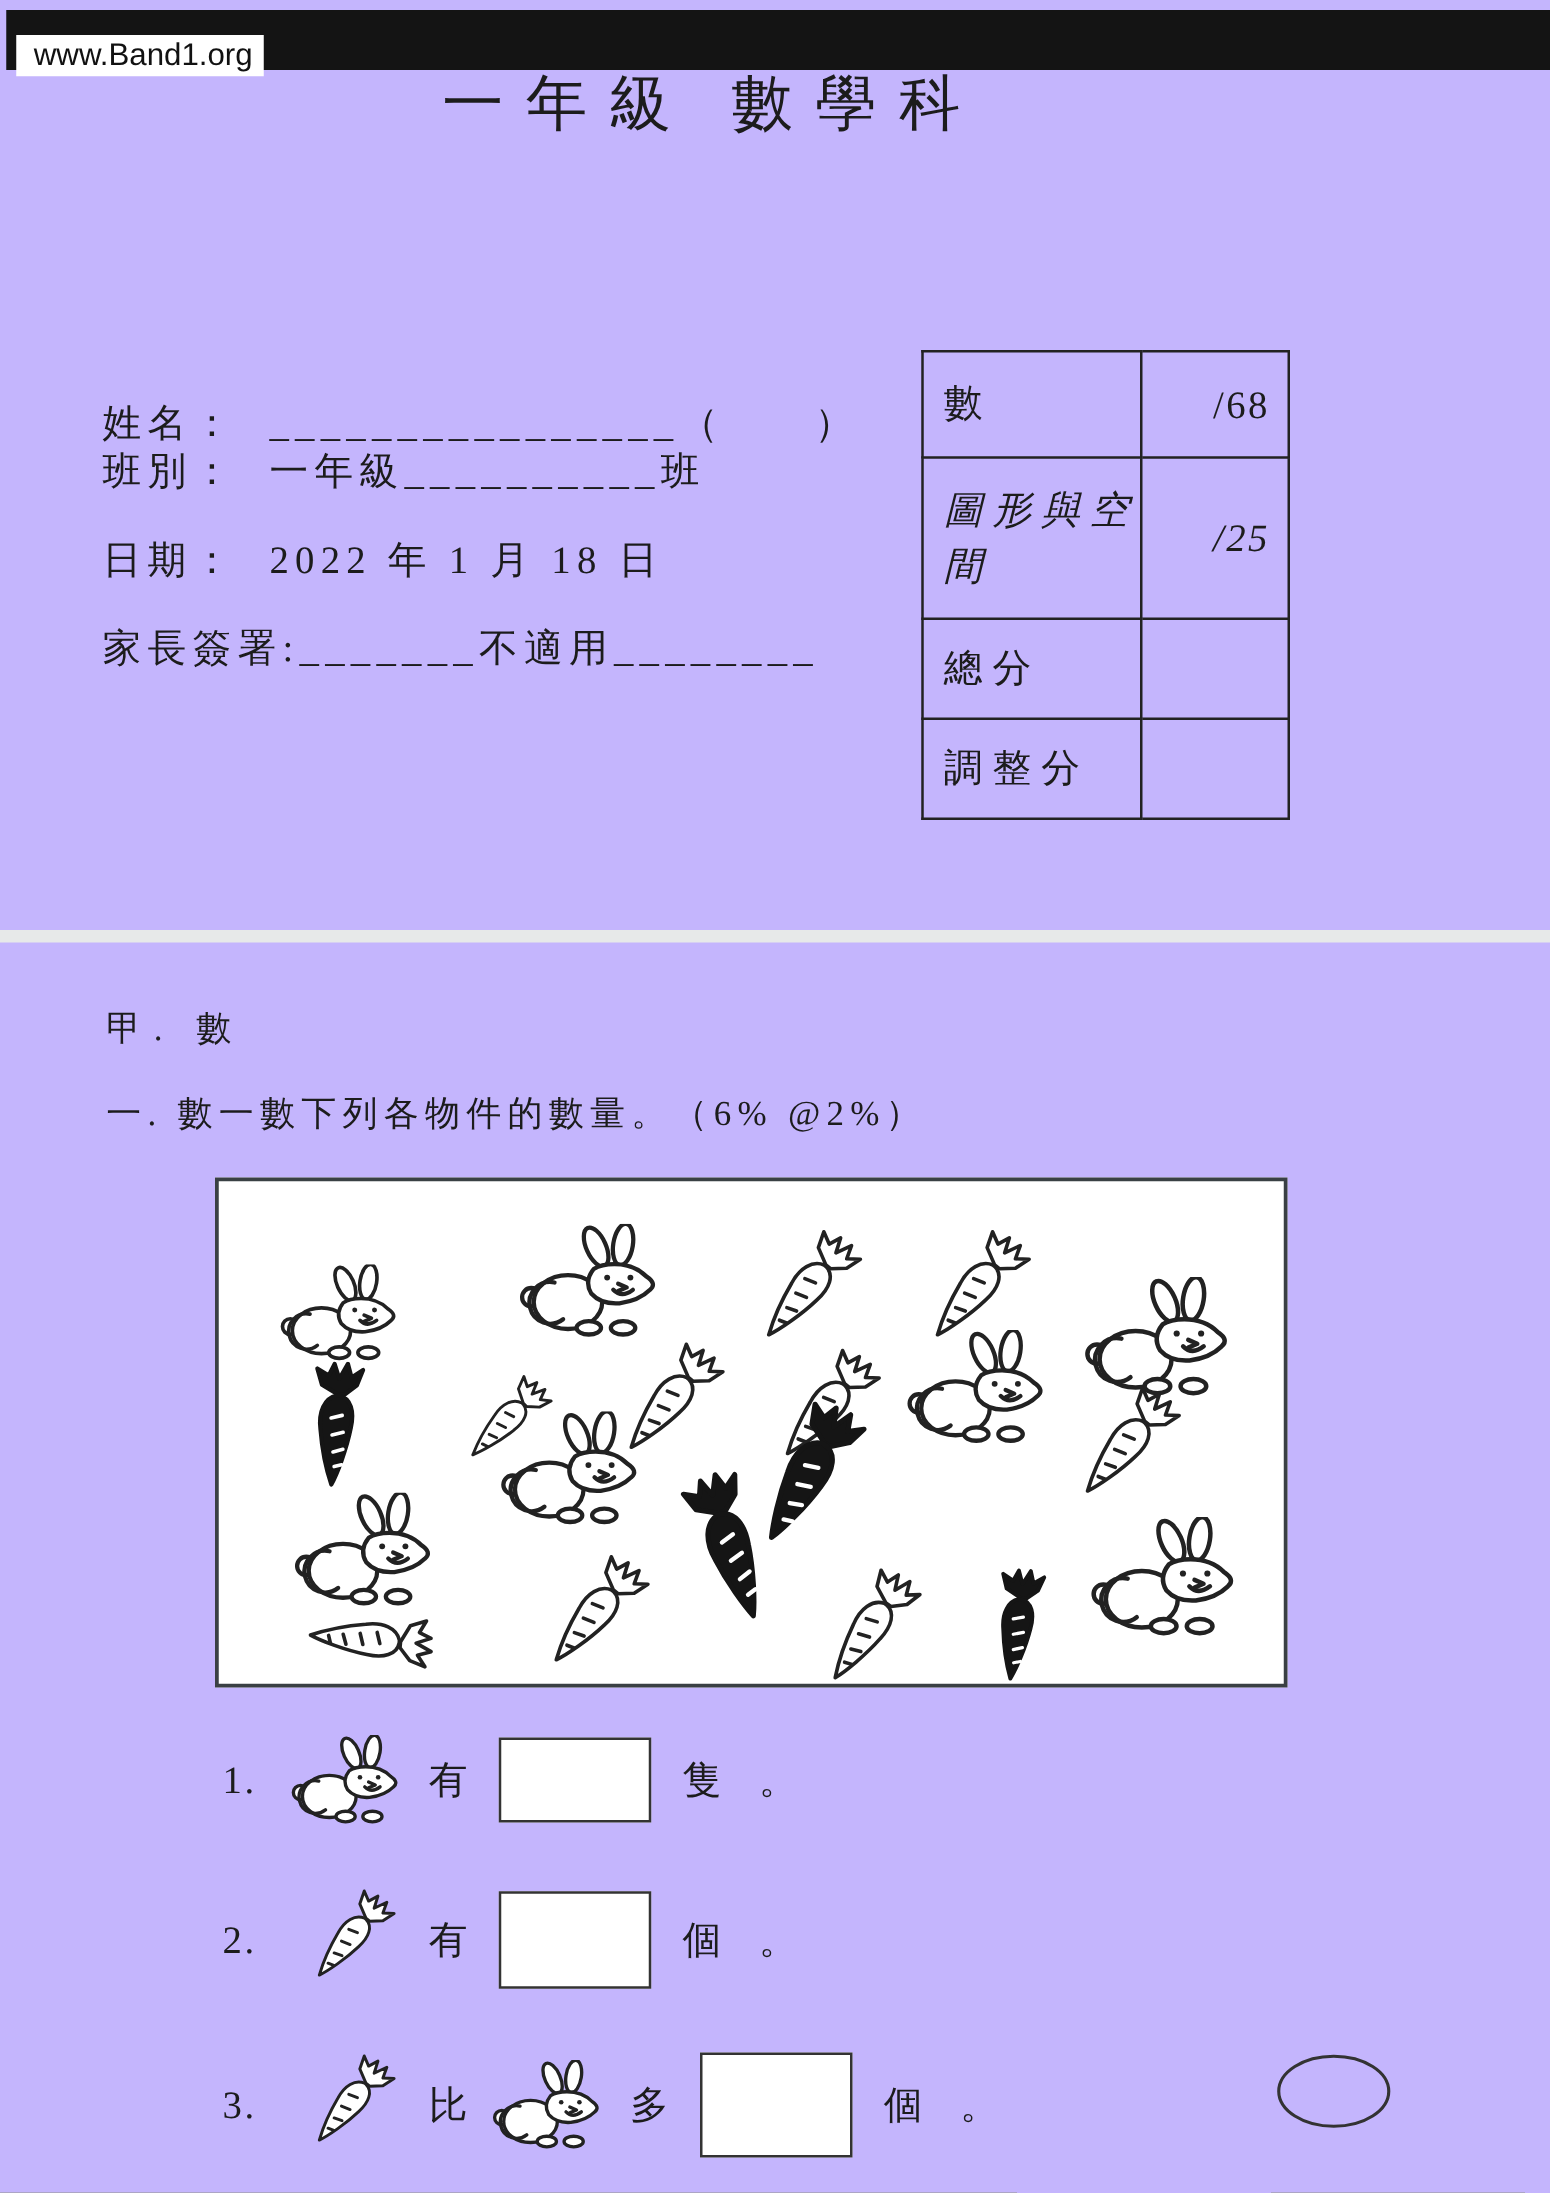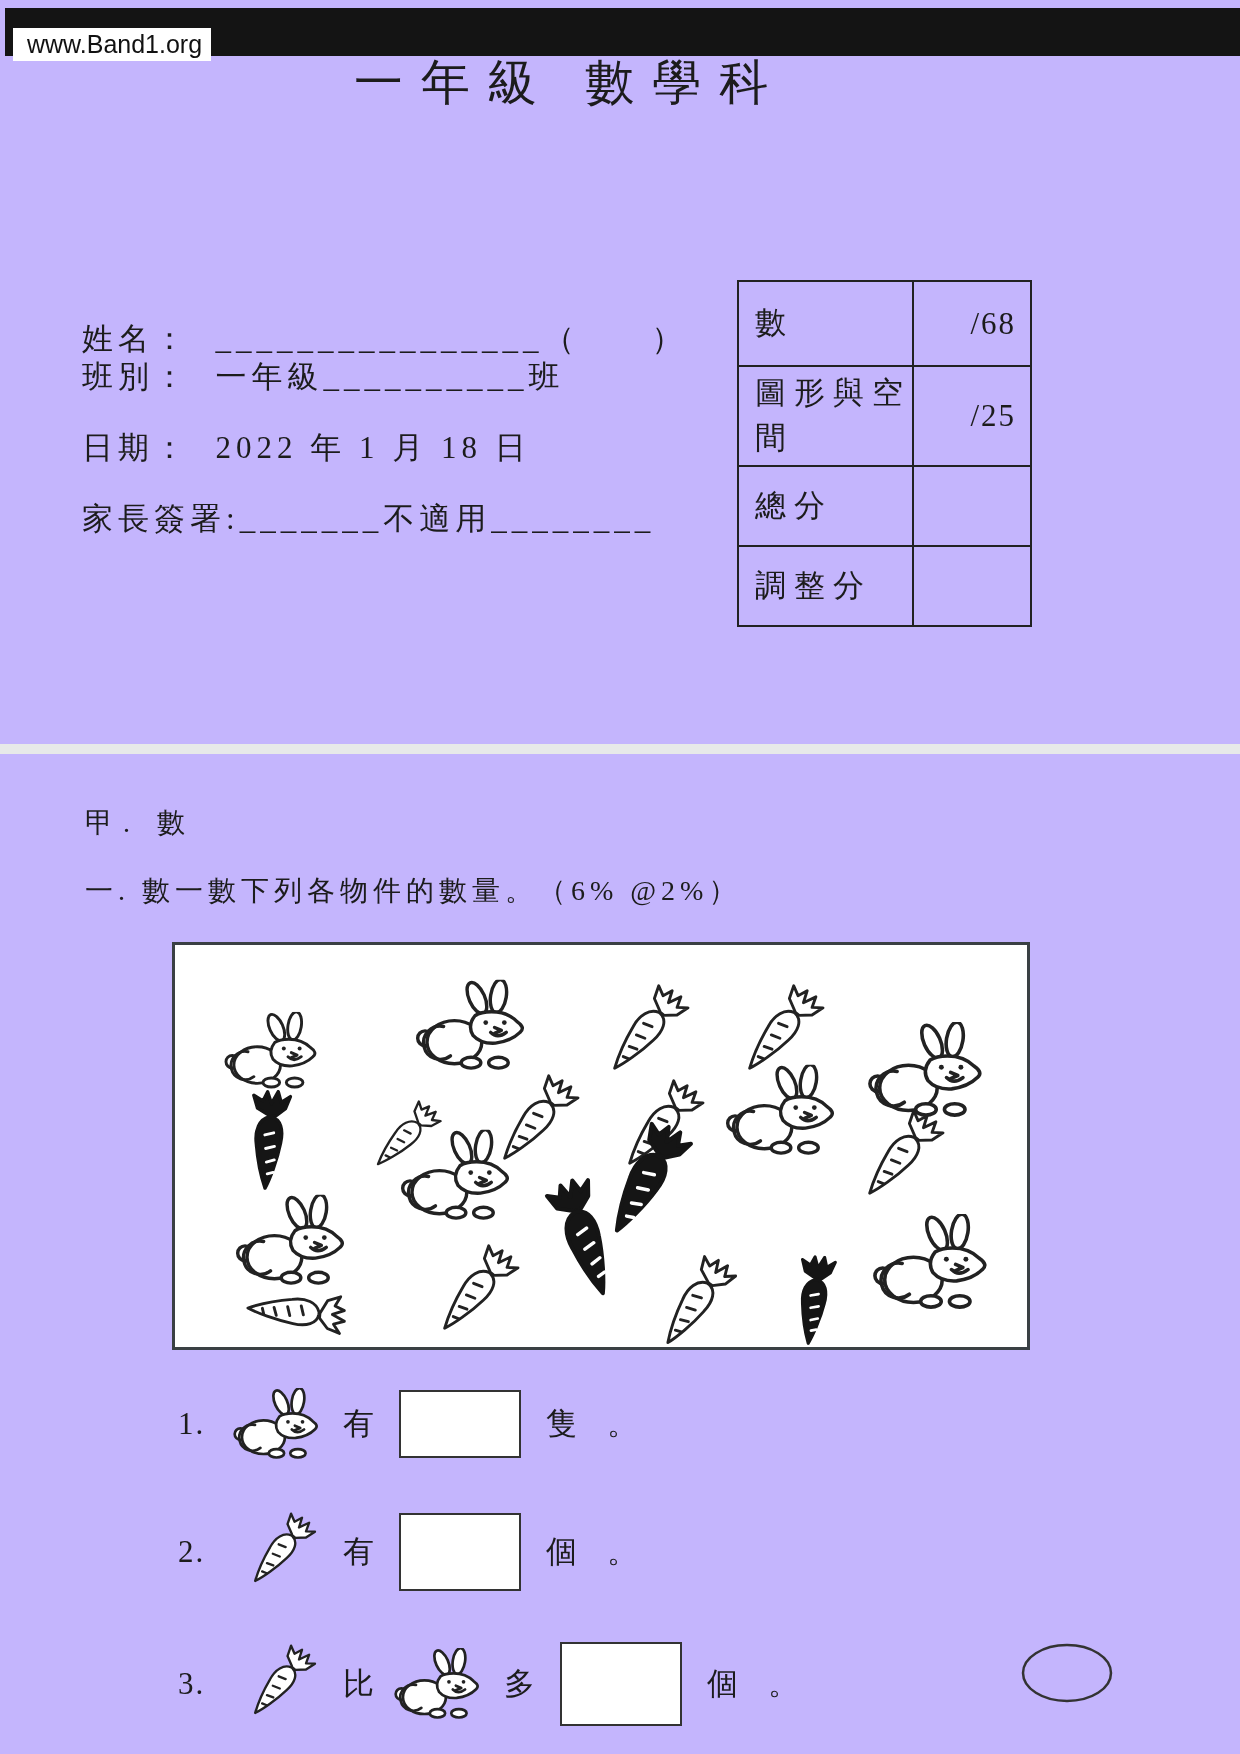--- a/index.html
+++ b/index.html
@@ -100,21 +100,21 @@
   <div class="form-line fl-class">班別：  一年級__________班</div>
   <div class="form-line fl-date">日期：  2022 年 1 月 18 日</div>
   <div class="form-line fl-sign"><span>家長簽署:</span><span>_______</span><span>不適用</span><span>________</span></div>
 
   <table class="score-table">
     <tbody>
         <tr style="height: 85px;">
           <td class="lbl">數</td>
           <td class="val">/68</td>
         </tr>
-        <tr style="height: 100px;">
+        <tr style="height: 129px; font-style: italic;">
           <td class="lbl">圖形與空間</td>
           <td class="val">/25</td>
         </tr>
         <tr style="height: 80px;">
           <td class="lbl">總分</td>
           <td class="val"></td>
         </tr>
         <tr style="height: 80px; padding-left: 26px;">
           <td class="lbl">調整分</td>
           <td class="val"></td>

